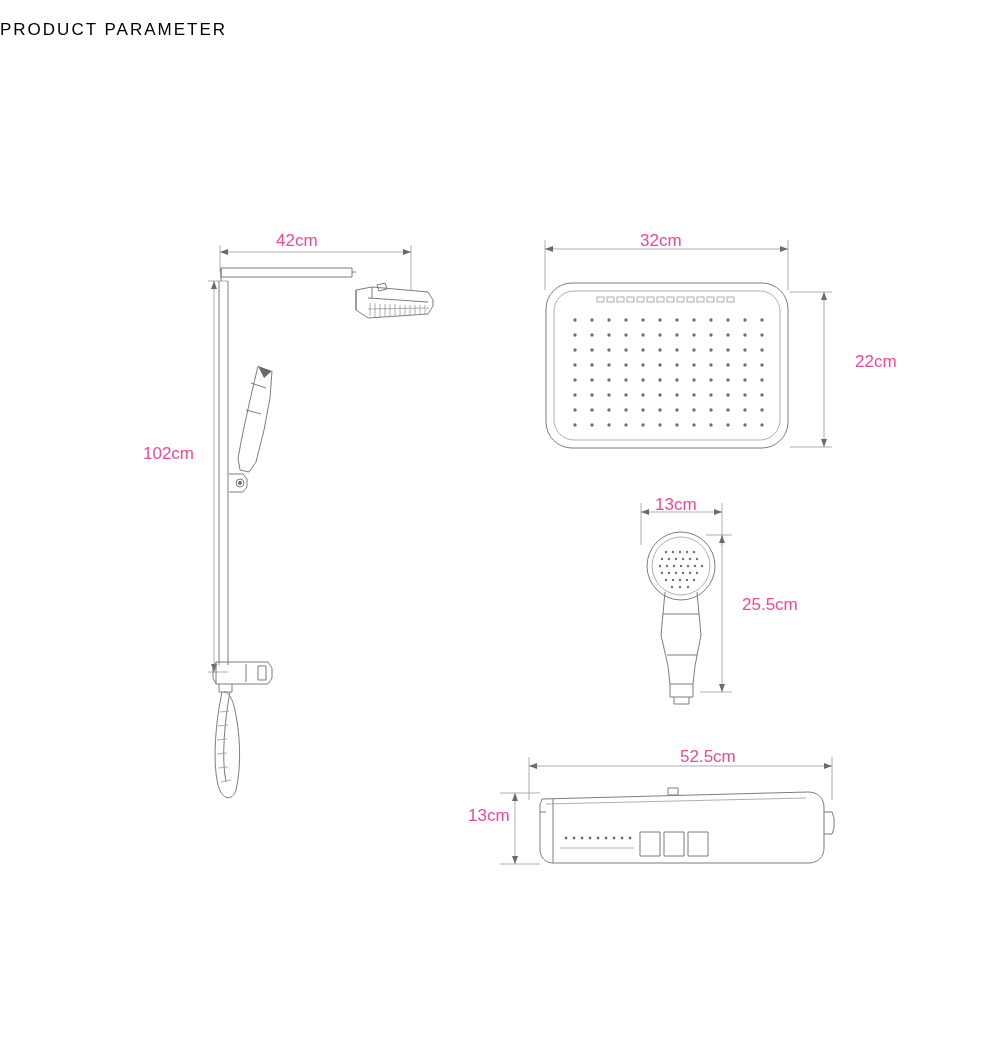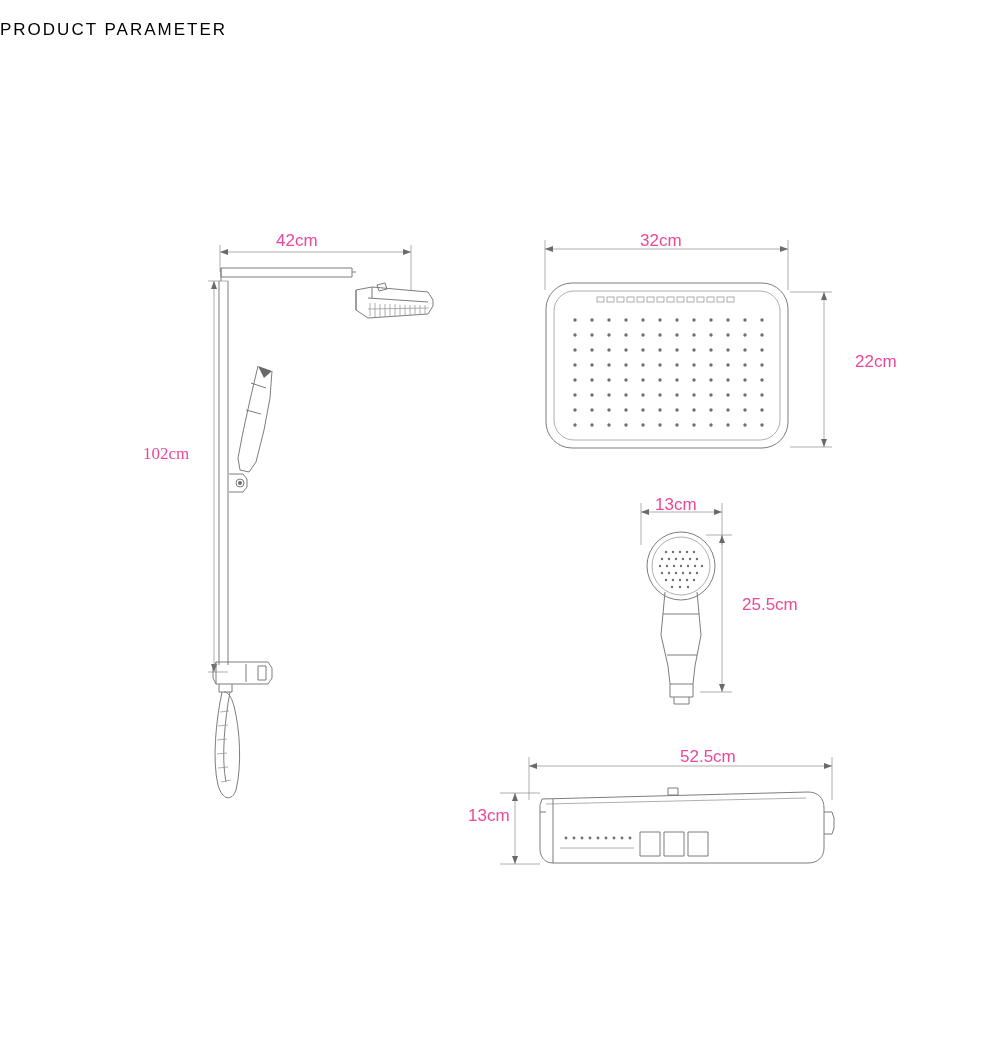--- a/index.html
+++ b/index.html
@@ -42,21 +42,21 @@
   .ln-thin { stroke: #9a9a9a; stroke-width: 0.8; fill: none; }
   .fill-dark { fill: #6a6a6a; }
   .dot { fill: #6f6f6f; }
 </style>
 </head>
 <body>
 
 <div id="page-title">PRODUCT PARAMETER</div>
 
 <div class="dim-label" style="left:276px; top:231px;">42cm</div>
-<div class="dim-label" style="left:143px; top:444px;font-family:Liberation Serif, serif;">102cm</div>
+<div class="dim-label" style="left:143px; top:444px;">102cm</div>
 <div class="dim-label" style="left:640px; top:231px;">32cm</div>
 <div class="dim-label" style="left:843px; top:352px;margin-left:12px;">22cm</div>
 <div class="dim-label" style="left:655px; top:495px;">13cm</div>
 <div class="dim-label" style="left:742px; top:595px;">25.5cm</div>
 <div class="dim-label" style="left:680px; top:747px;">52.5cm</div>
 <div class="dim-label" style="left:468px; top:806px;">13cm</div>
 
 <svg class="diagram" viewBox="0 0 990 1046">
 
   <g>

